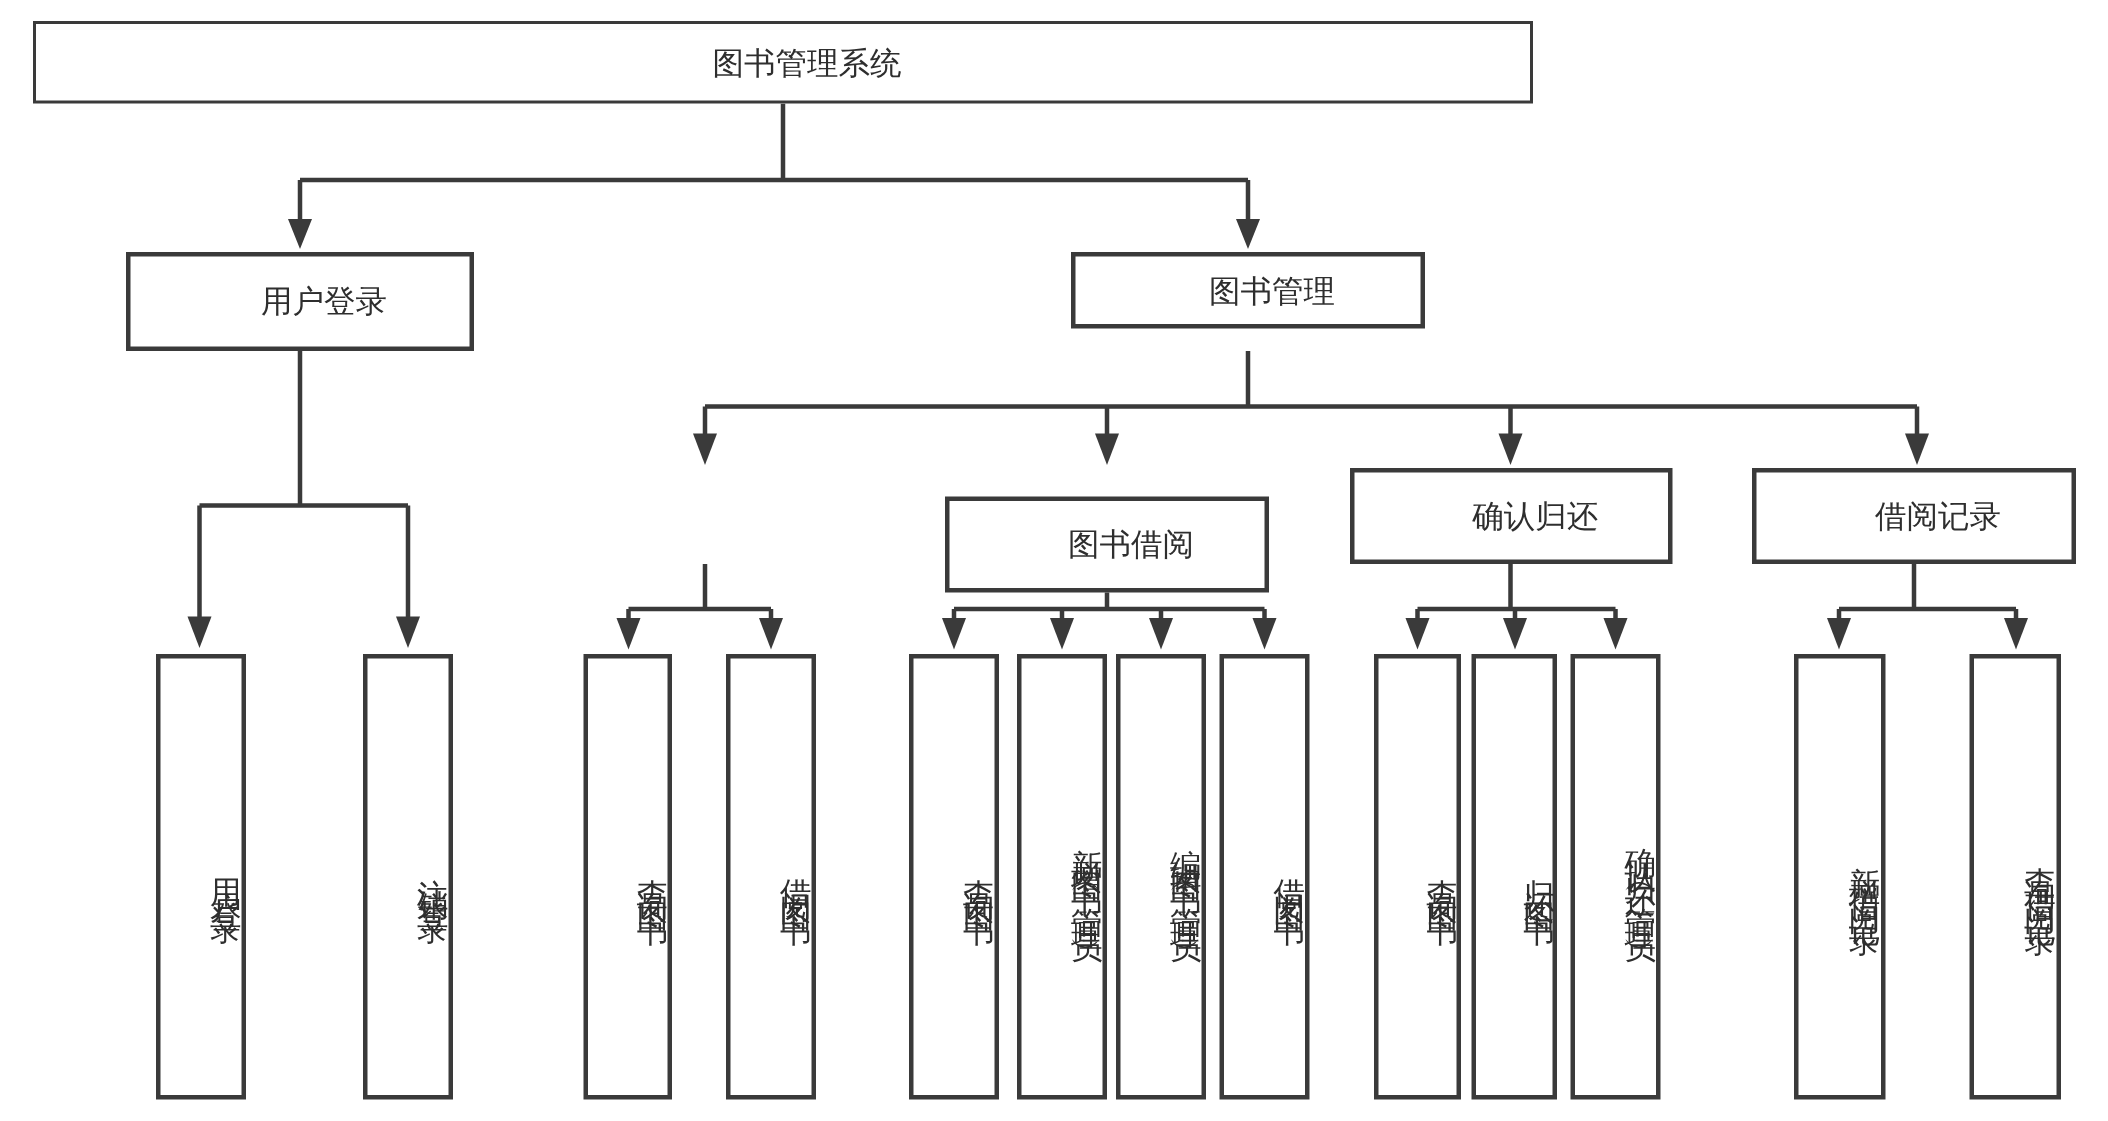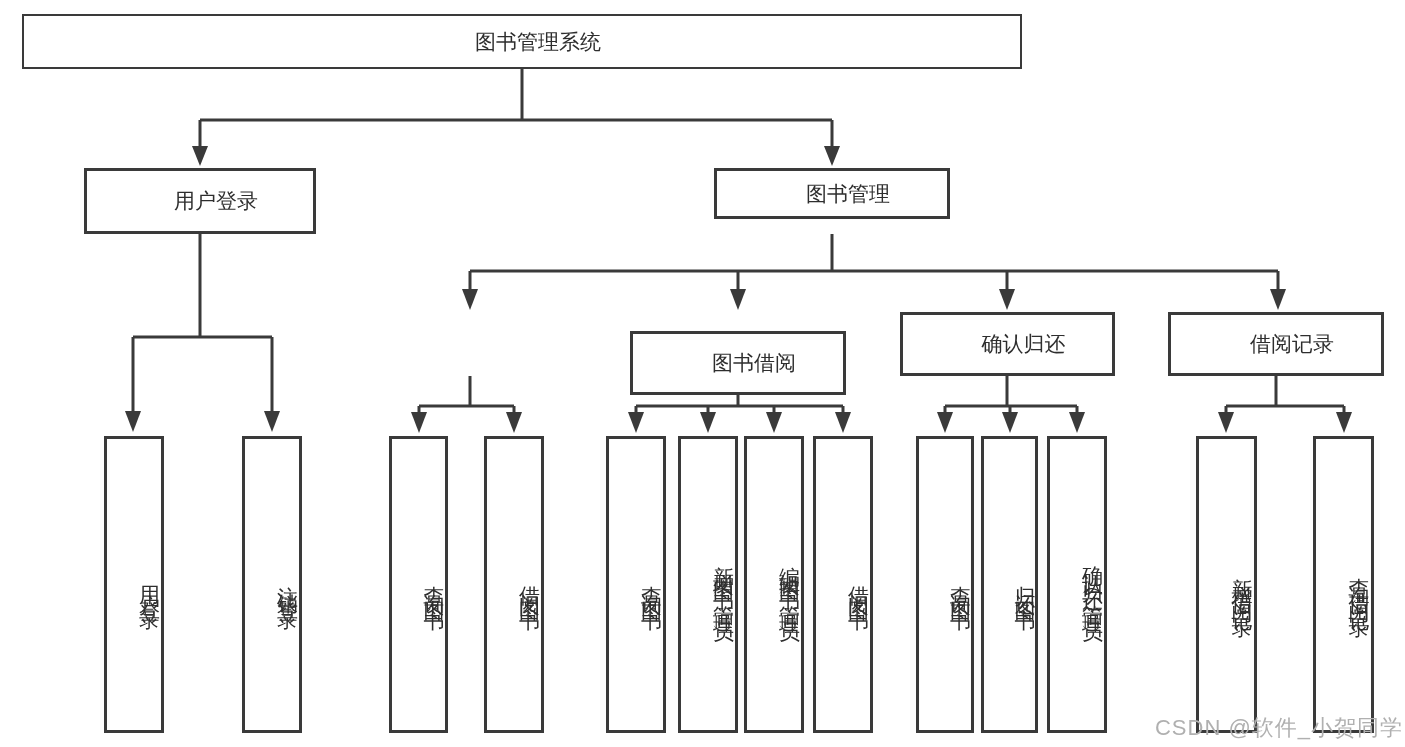--- a/index.html
+++ b/index.html
@@ -149,15 +149,14 @@
     <span>确认归还（管理员）</span>
   </div>
 
   <div class="node vert" style="left:1196px; top:436px; width:61px; height:297px;">
     <span>新增借阅记录</span>
   </div>
   <div class="node vert" style="left:1313px; top:436px; width:61px; height:297px;">
     <span>查询借阅记录</span>
   </div>
 
-  <div class="watermark">CSDN @软件_小贺同学</div>
 
 </div>
 
 </body></html>

